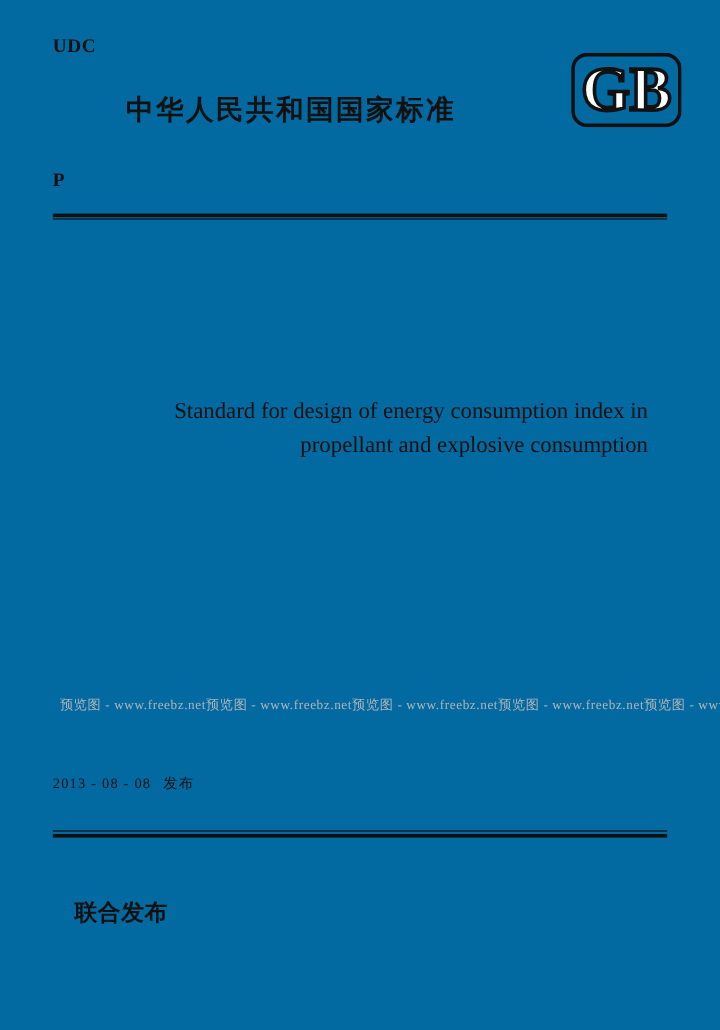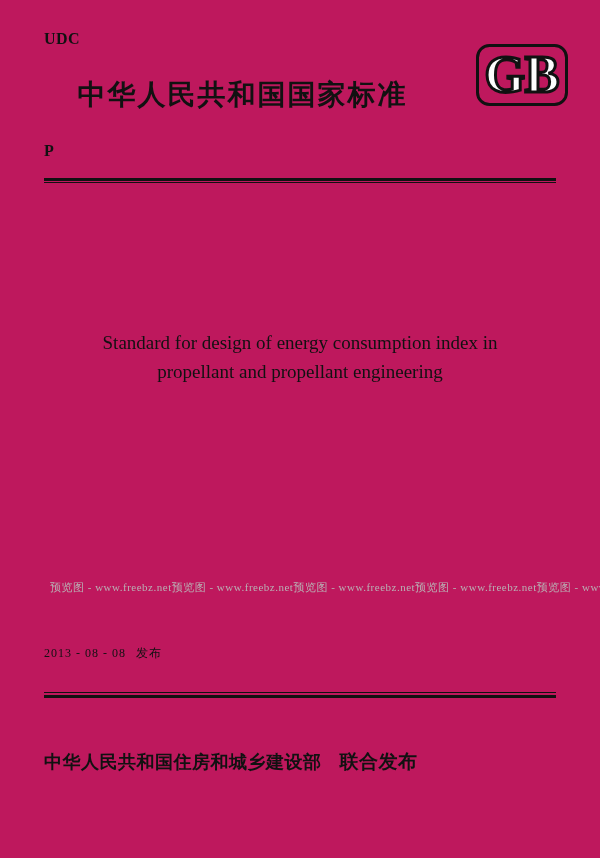--- a/index.html
+++ b/index.html
@@ -13,21 +13,21 @@
     font-family: "Liberation Serif", serif;
     color: #111111;
     position: relative;
     overflow: hidden;
   }
   .page {
     position: absolute;
     left: 0; top: 0;
     width: 600px;
     height: 858px;
-    background: #be185d;
+    background: #0369a1;
   }
 
   
   .udc {
     position: absolute;
     left: 44px;
     top: 30px;
     font-family: "Liberation Serif", serif;
     font-weight: bold;
     font-size: 16px;
@@ -42,21 +42,21 @@
     font-size: 16px;
   }
   .national-title {
     position: absolute;
     left: 0;
     top: 76px;
     width: 477px;
     text-align: center;
     font-family: Liberation Mono, monospace;
     font-weight: bold;
-    font-size: 28px;
+    font-size: 23px;
     letter-spacing: 2px;
     padding-left: 8px;
     box-sizing: border-box;
   }
   .std-code {
     position: absolute;
     right: 46px;
     top: 140px;
     font-family: "Liberation Serif", serif;
     font-weight: bold;
@@ -98,21 +98,21 @@
     font-size: 26px;
     letter-spacing: 2px;
     padding-left: 6px;
     box-sizing: border-box;
   }
   .doc-title-en {
     position: absolute;
     left: 60px;
     top: 328px;
     width: 480px;
-    text-align: center;
+    text-align: right;
     font-family: "Liberation Serif", serif;
     font-size: 19px;
     line-height: 29px;
   }
 
   
   .watermark {
     position: absolute;
     left: 0;
     top: 576px;
@@ -189,21 +189,21 @@
     </svg>
   </div>
 
   <div class="p-mark">P</div>
 
   <div class="rule rule-top"></div>
   <div class="rule rule-mid"></div>
 
   <div class="doc-title-en">
     <div>Standard for design of energy consumption index in</div>
-    <div>propellant and propellant engineering</div>
+    <div>propellant and explosive consumption</div>
   </div>
 
   <div class="watermark">
     <span>预览图 - www.freebz.net</span>
     <span>预览图 - www.freebz.net</span>
     <span>预览图 - www.freebz.net</span>
     <span>预览图 - www.freebz.net</span>
     <span>预览图 - www.freebz.net</span>
   </div>
 
@@ -211,18 +211,17 @@
     <div class="date-item">
       <span class="num">2013 - 08 - 08</span><span class="word">发布</span>
     </div>
   </div>
 
   <div class="rule rule-bottom-1"></div>
   <div class="rule rule-bottom-2"></div>
 
   <div class="issuers">
     <div class="issuer-names">
-      <div>中华人民共和国住房和城乡建设部</div>
     </div>
     <div class="joint-issue">联合发布</div>
   </div>
 
 </div>
 
 </body></html>

